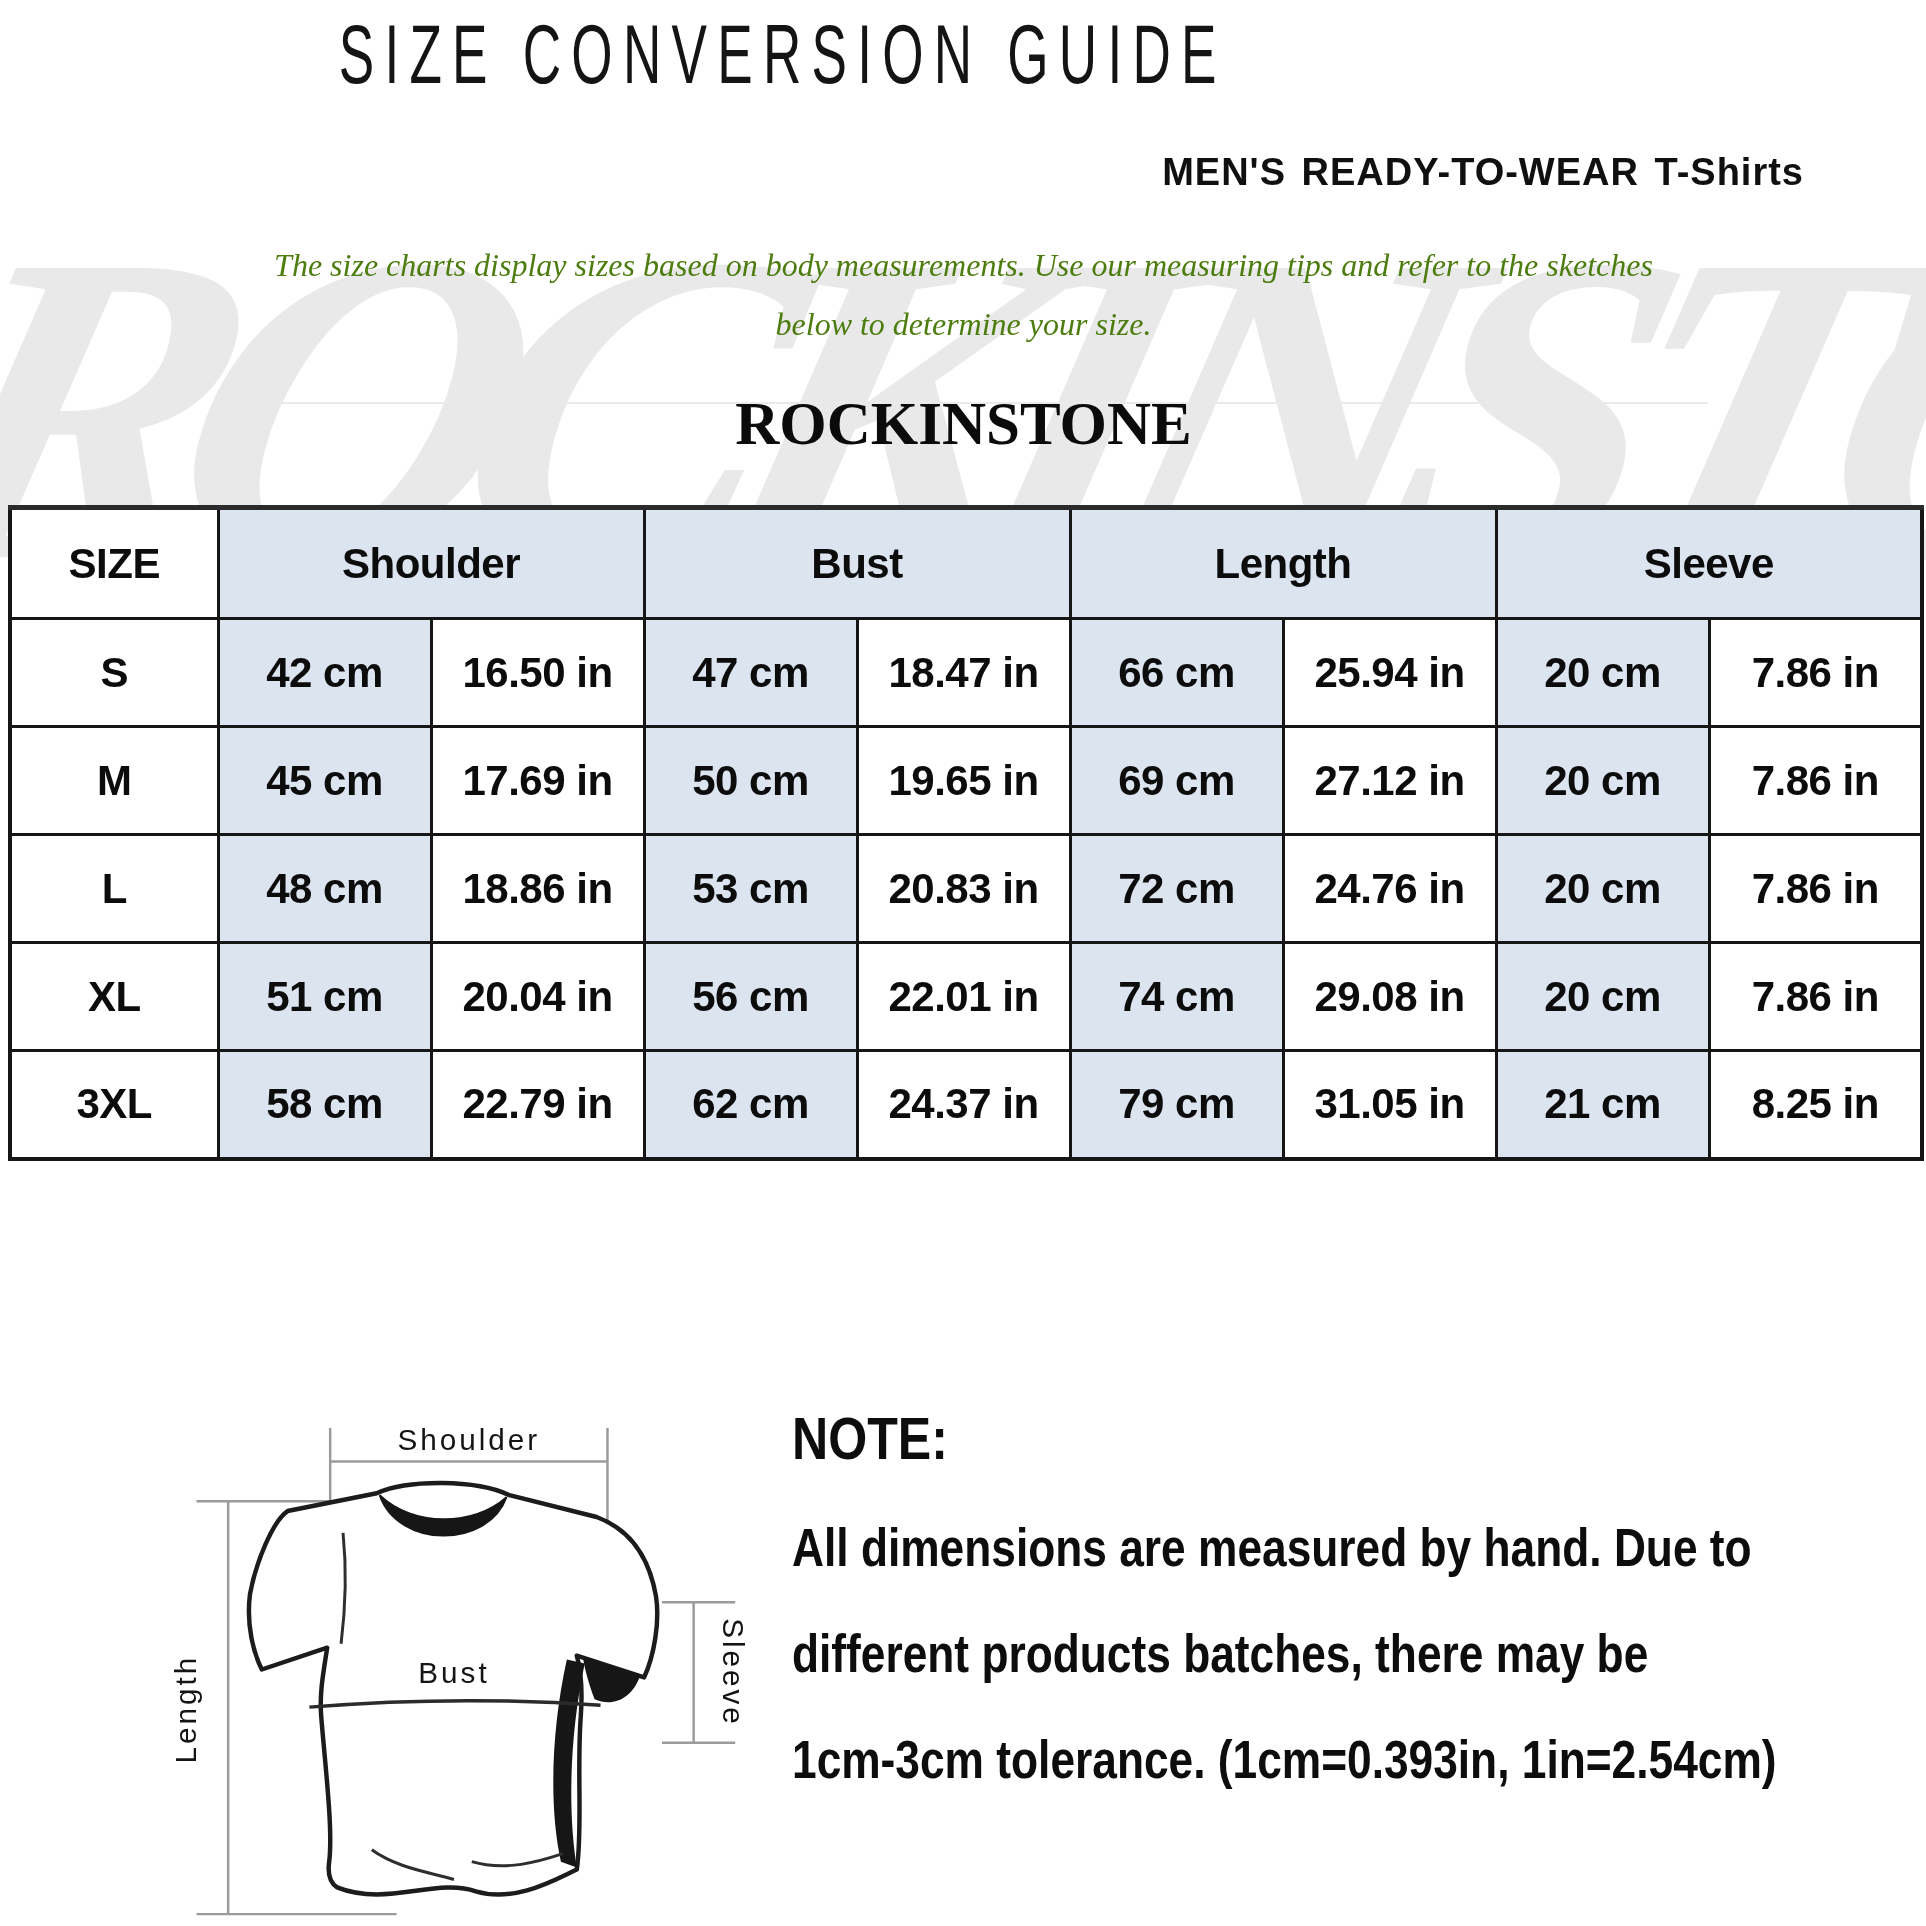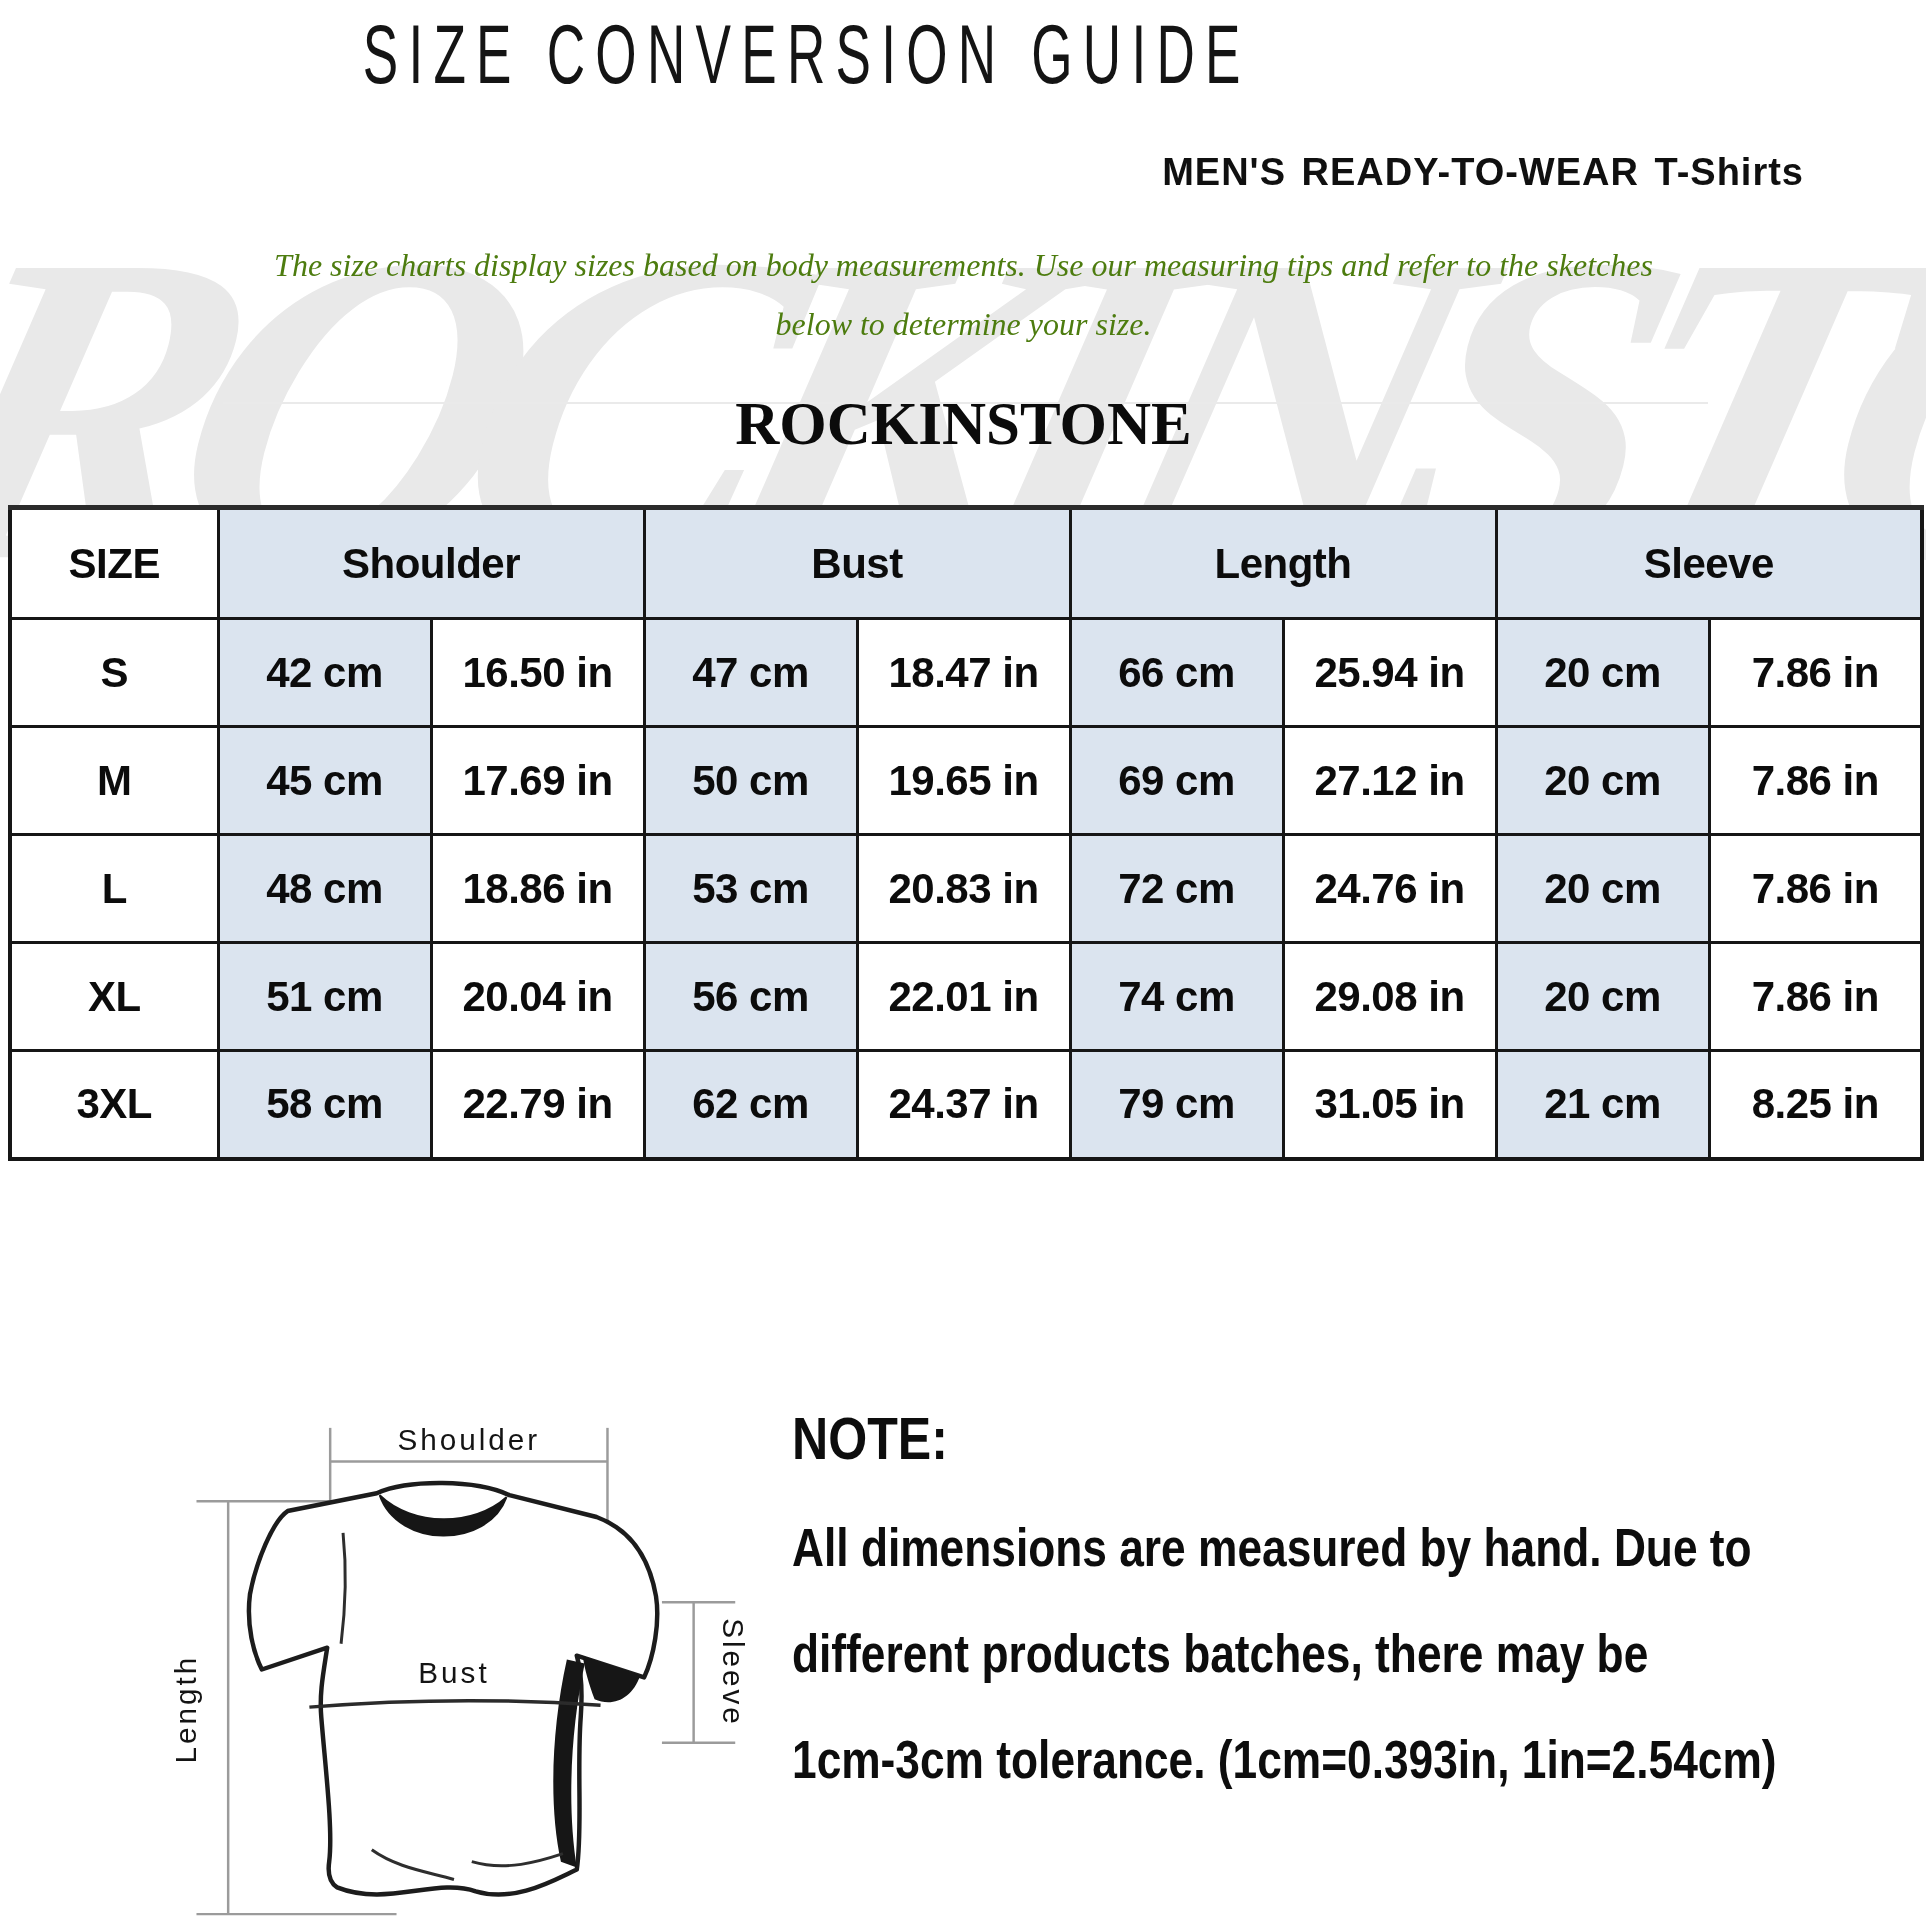--- a/index.html
+++ b/index.html
@@ -21,21 +21,21 @@
     letter-spacing:-51px;
     color:#e9e9e9;
     transform:skewX(-14deg) scaleY(0.95);
     white-space:nowrap;
     z-index:0;
     user-select:none;
   }
   
   .title-wrap{
     position:absolute;top:10px;left:0;width:1566px;
-    text-align:center;z-index:2;margin-left:24px;
+    text-align:center;z-index:2;
   }
   .title-inner{
     display:inline-block;
     font-size:83px;line-height:89px;
     font-weight:normal;
     letter-spacing:16px;
     color:#141414;
     transform:scaleX(0.64);
     transform-origin:center top;
     white-space:nowrap;

